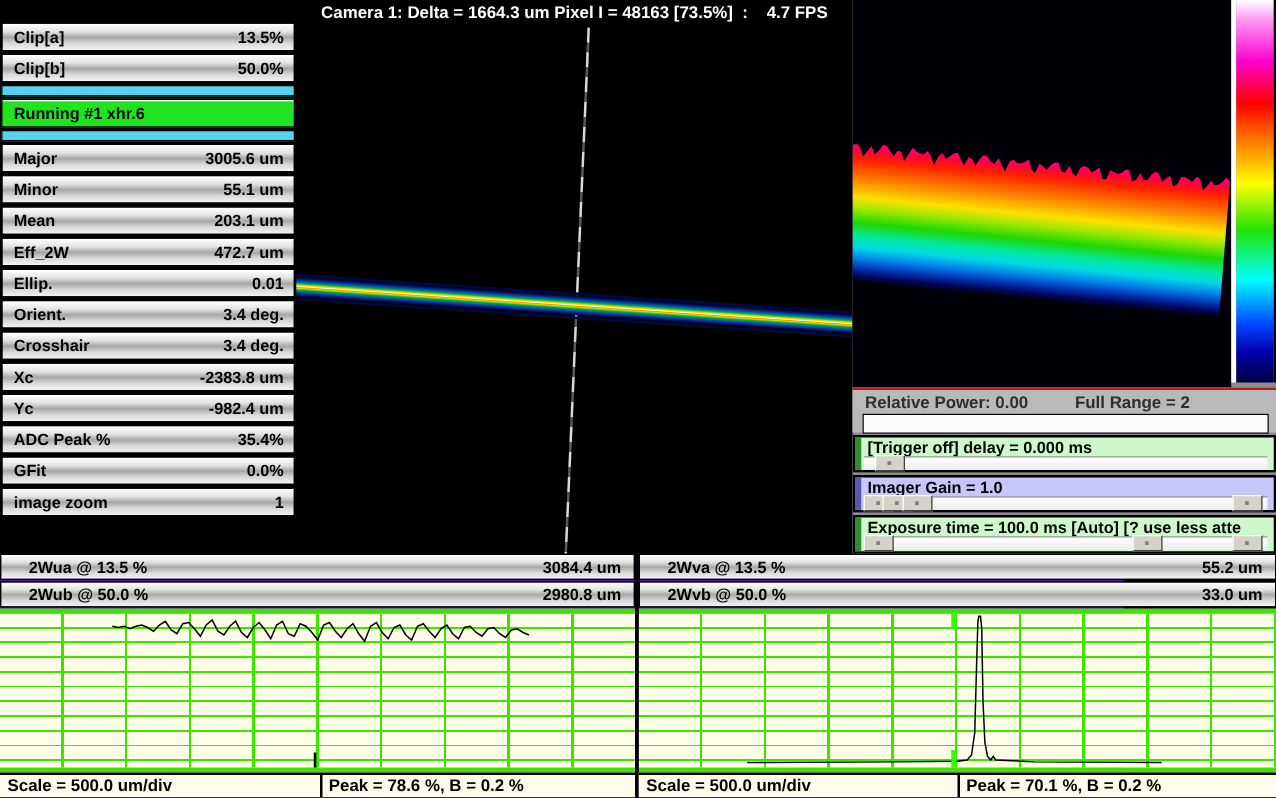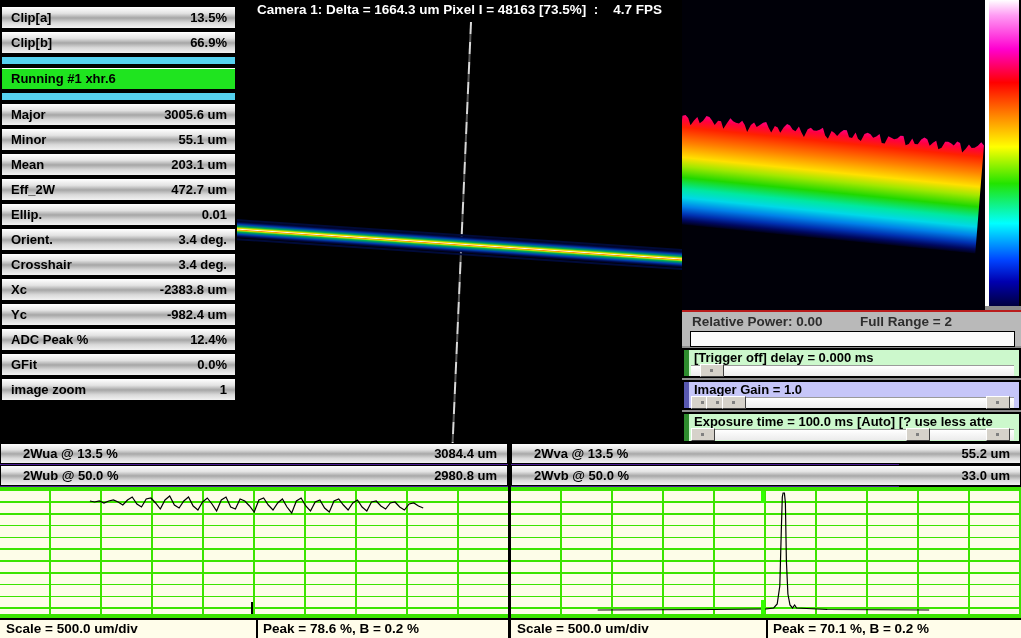--- a/index.html
+++ b/index.html
@@ -1,20 +1,20 @@
 <!DOCTYPE html>
 <html style="--grid-green: #3ce400; --chart-bg: #fdfde8; --row-green: #1fe41f; --row-cyan: #55d2f0;"><head>
 <meta charset="utf-8">
 <style>
   html,body{margin:0;padding:0;background:#222;}
   #app{position:relative;width:1021px;height:638px;background:#000;overflow:hidden;
        font-family:"Liberation Sans",sans-serif;font-weight:bold;}
   
   #sidebar{position:absolute;left:0;top:0;width:237px;height:443px;background:#000;
-           box-sizing:border-box;padding-top:6px;}
+           box-sizing:border-box;padding-top:18px;}
   .srow{box-sizing:border-box;height:23px;margin:0 1px 2px 1px;border:1px solid #000;
         display:flex;justify-content:space-between;align-items:center;padding:0 8px 0 9px;
         font-size:13px;line-height:21px;color:#000;
         background:linear-gradient(180deg,#ffffff 0%,#e3e3e3 30%,#a6a6a6 52%,#d9d9d9 75%,#f2f2f2 100%);
         box-shadow:inset 0 1px 0 #fff;}
   .srow .lab{white-space:nowrap;}
   .srow .val{white-space:nowrap;}
   .srow.green{background:var(--row-green);}
   .srow.cyanrow{background:var(--row-cyan);}
   .sbar{box-sizing:border-box;height:9px;margin:0 1px 2px 1px;border:1px solid #000;background:var(--row-cyan);}
@@ -80,21 +80,21 @@
 
 <div id="app">
 
   <div id="sidebar">
       <div class="srow">
         <span class="lab">Clip[a]</span>
         <span class="val">13.5%</span>
       </div>
       <div class="srow">
         <span class="lab">Clip[b]</span>
-        <span class="val">66.9%</span>
+        <span class="val">50.0%</span>
       </div>
       <div class="sbar"></div>
       <div class="srow green">
         <span class="lab">Running #1 xhr.6</span>
       </div>
       <div class="sbar"></div>
       <div class="srow">
         <span class="lab">Major</span>
         <span class="val">3005.6 um</span>
       </div>
@@ -125,21 +125,21 @@
       <div class="srow">
         <span class="lab">Xc</span>
         <span class="val">-2383.8 um</span>
       </div>
       <div class="srow">
         <span class="lab">Yc</span>
         <span class="val">-982.4 um</span>
       </div>
       <div class="srow">
         <span class="lab">ADC Peak %</span>
-        <span class="val">12.4%</span>
+        <span class="val">35.4%</span>
       </div>
       <div class="srow">
         <span class="lab">GFit</span>
         <span class="val">0.0%</span>
       </div>
       <div class="srow">
         <span class="lab">image zoom</span>
         <span class="val">1</span>
       </div>
     </div>

